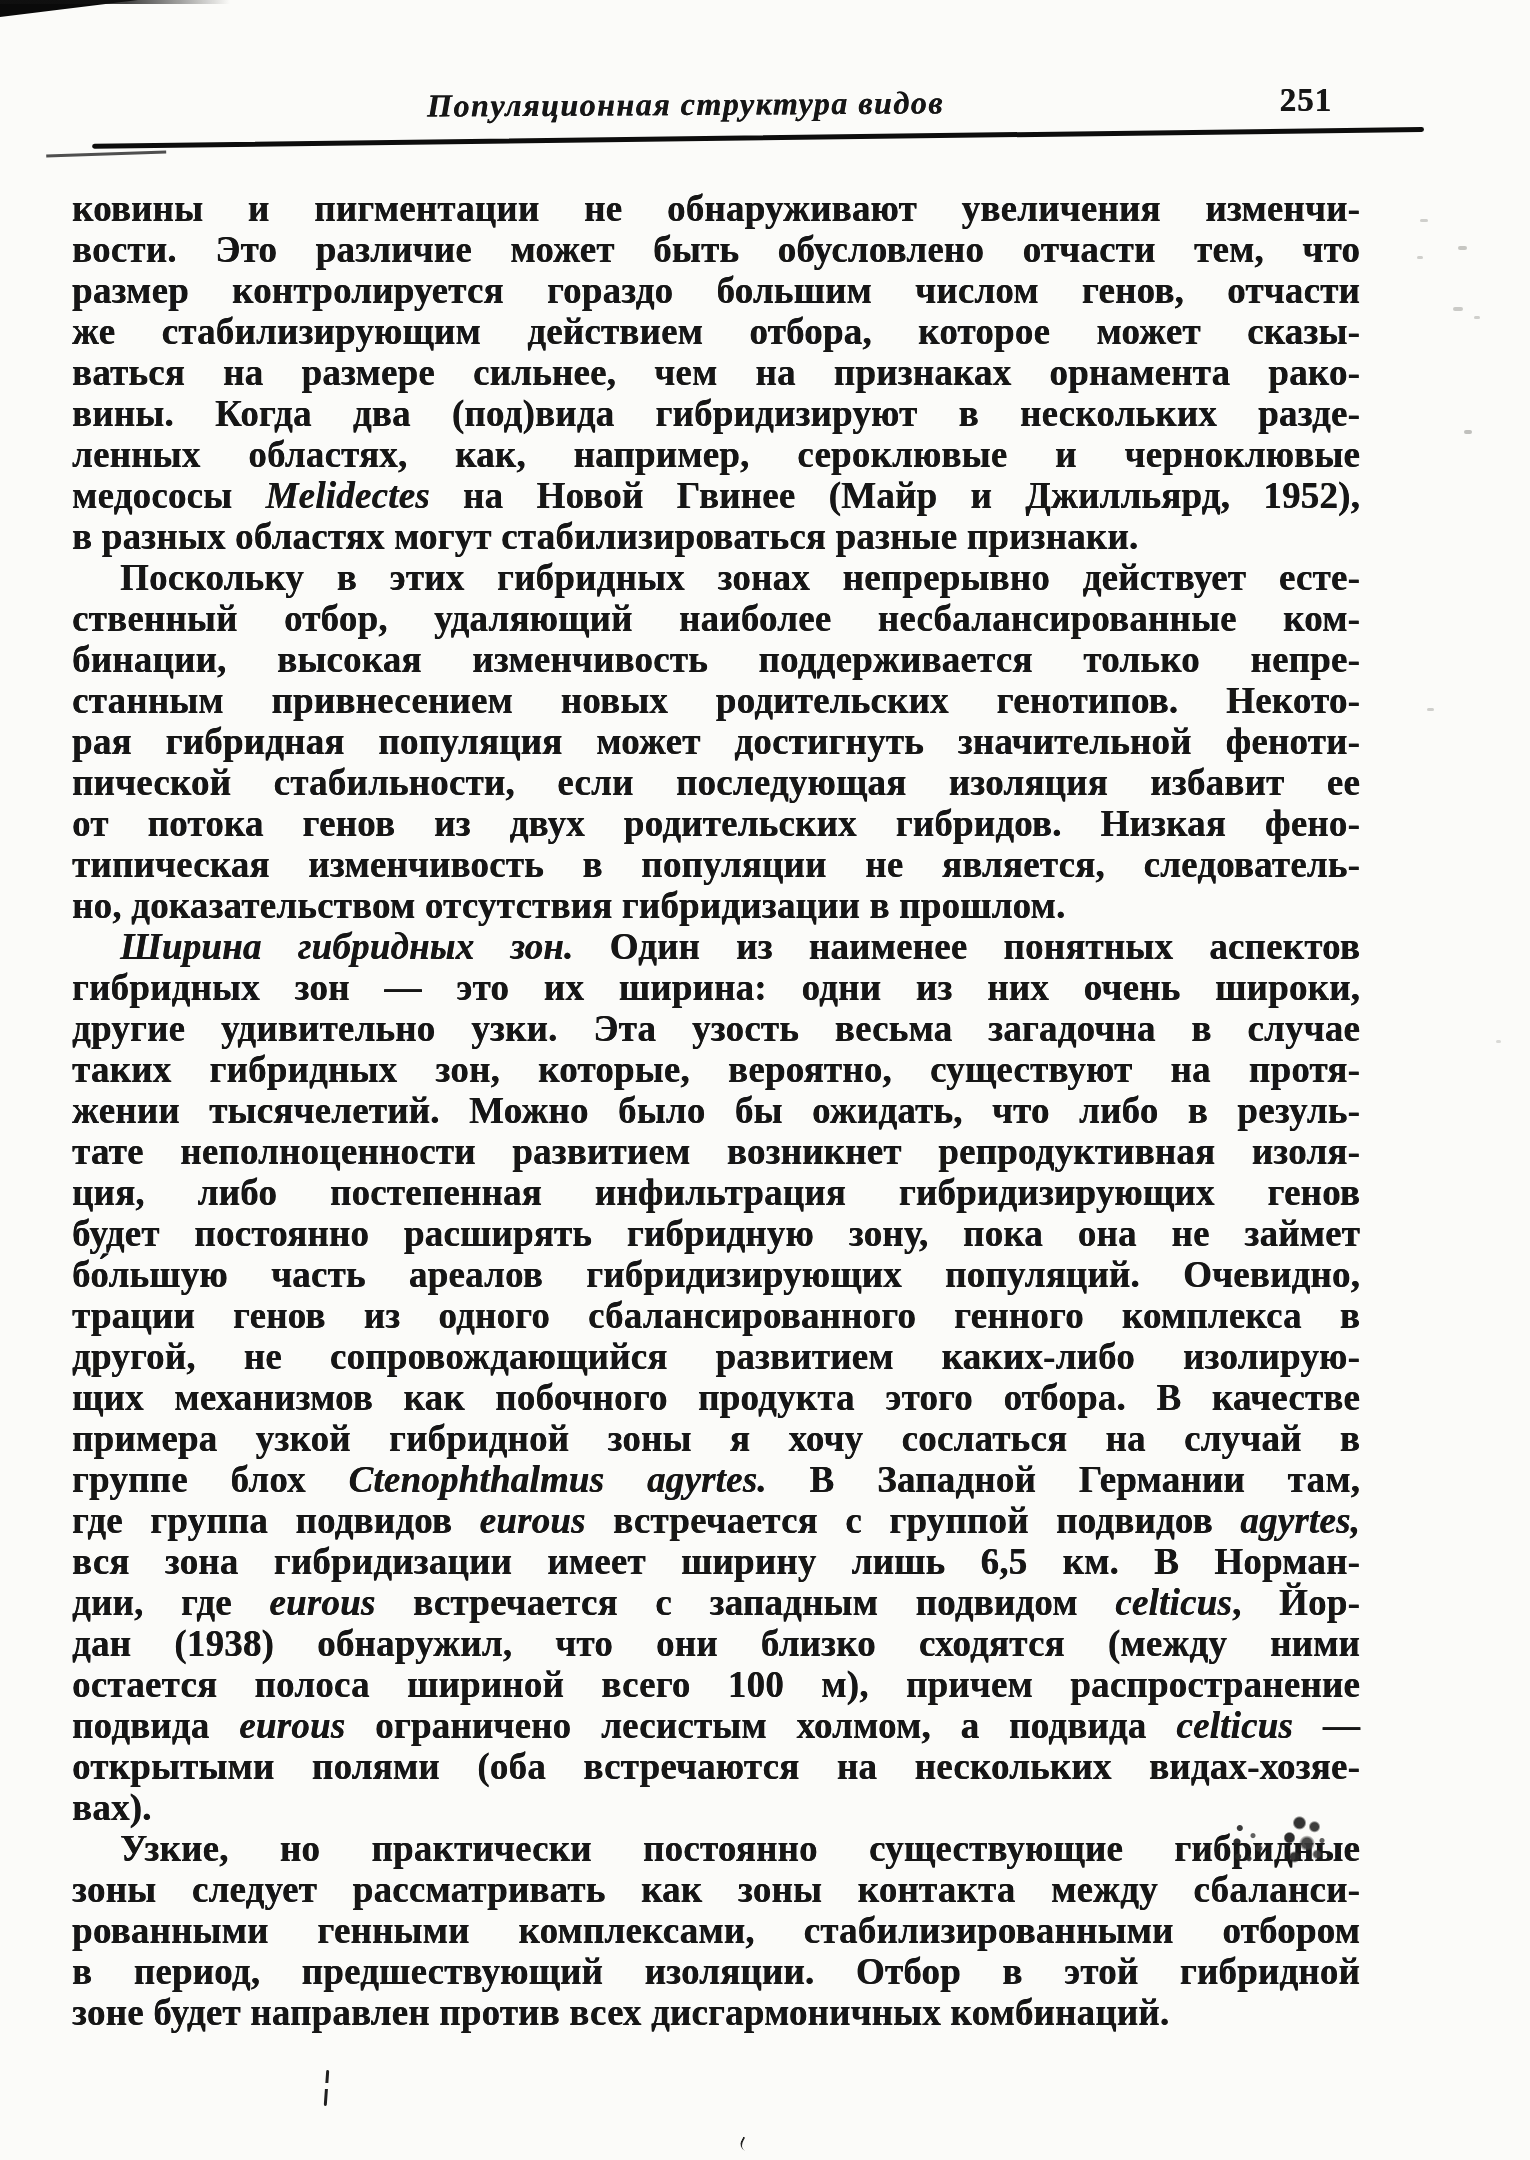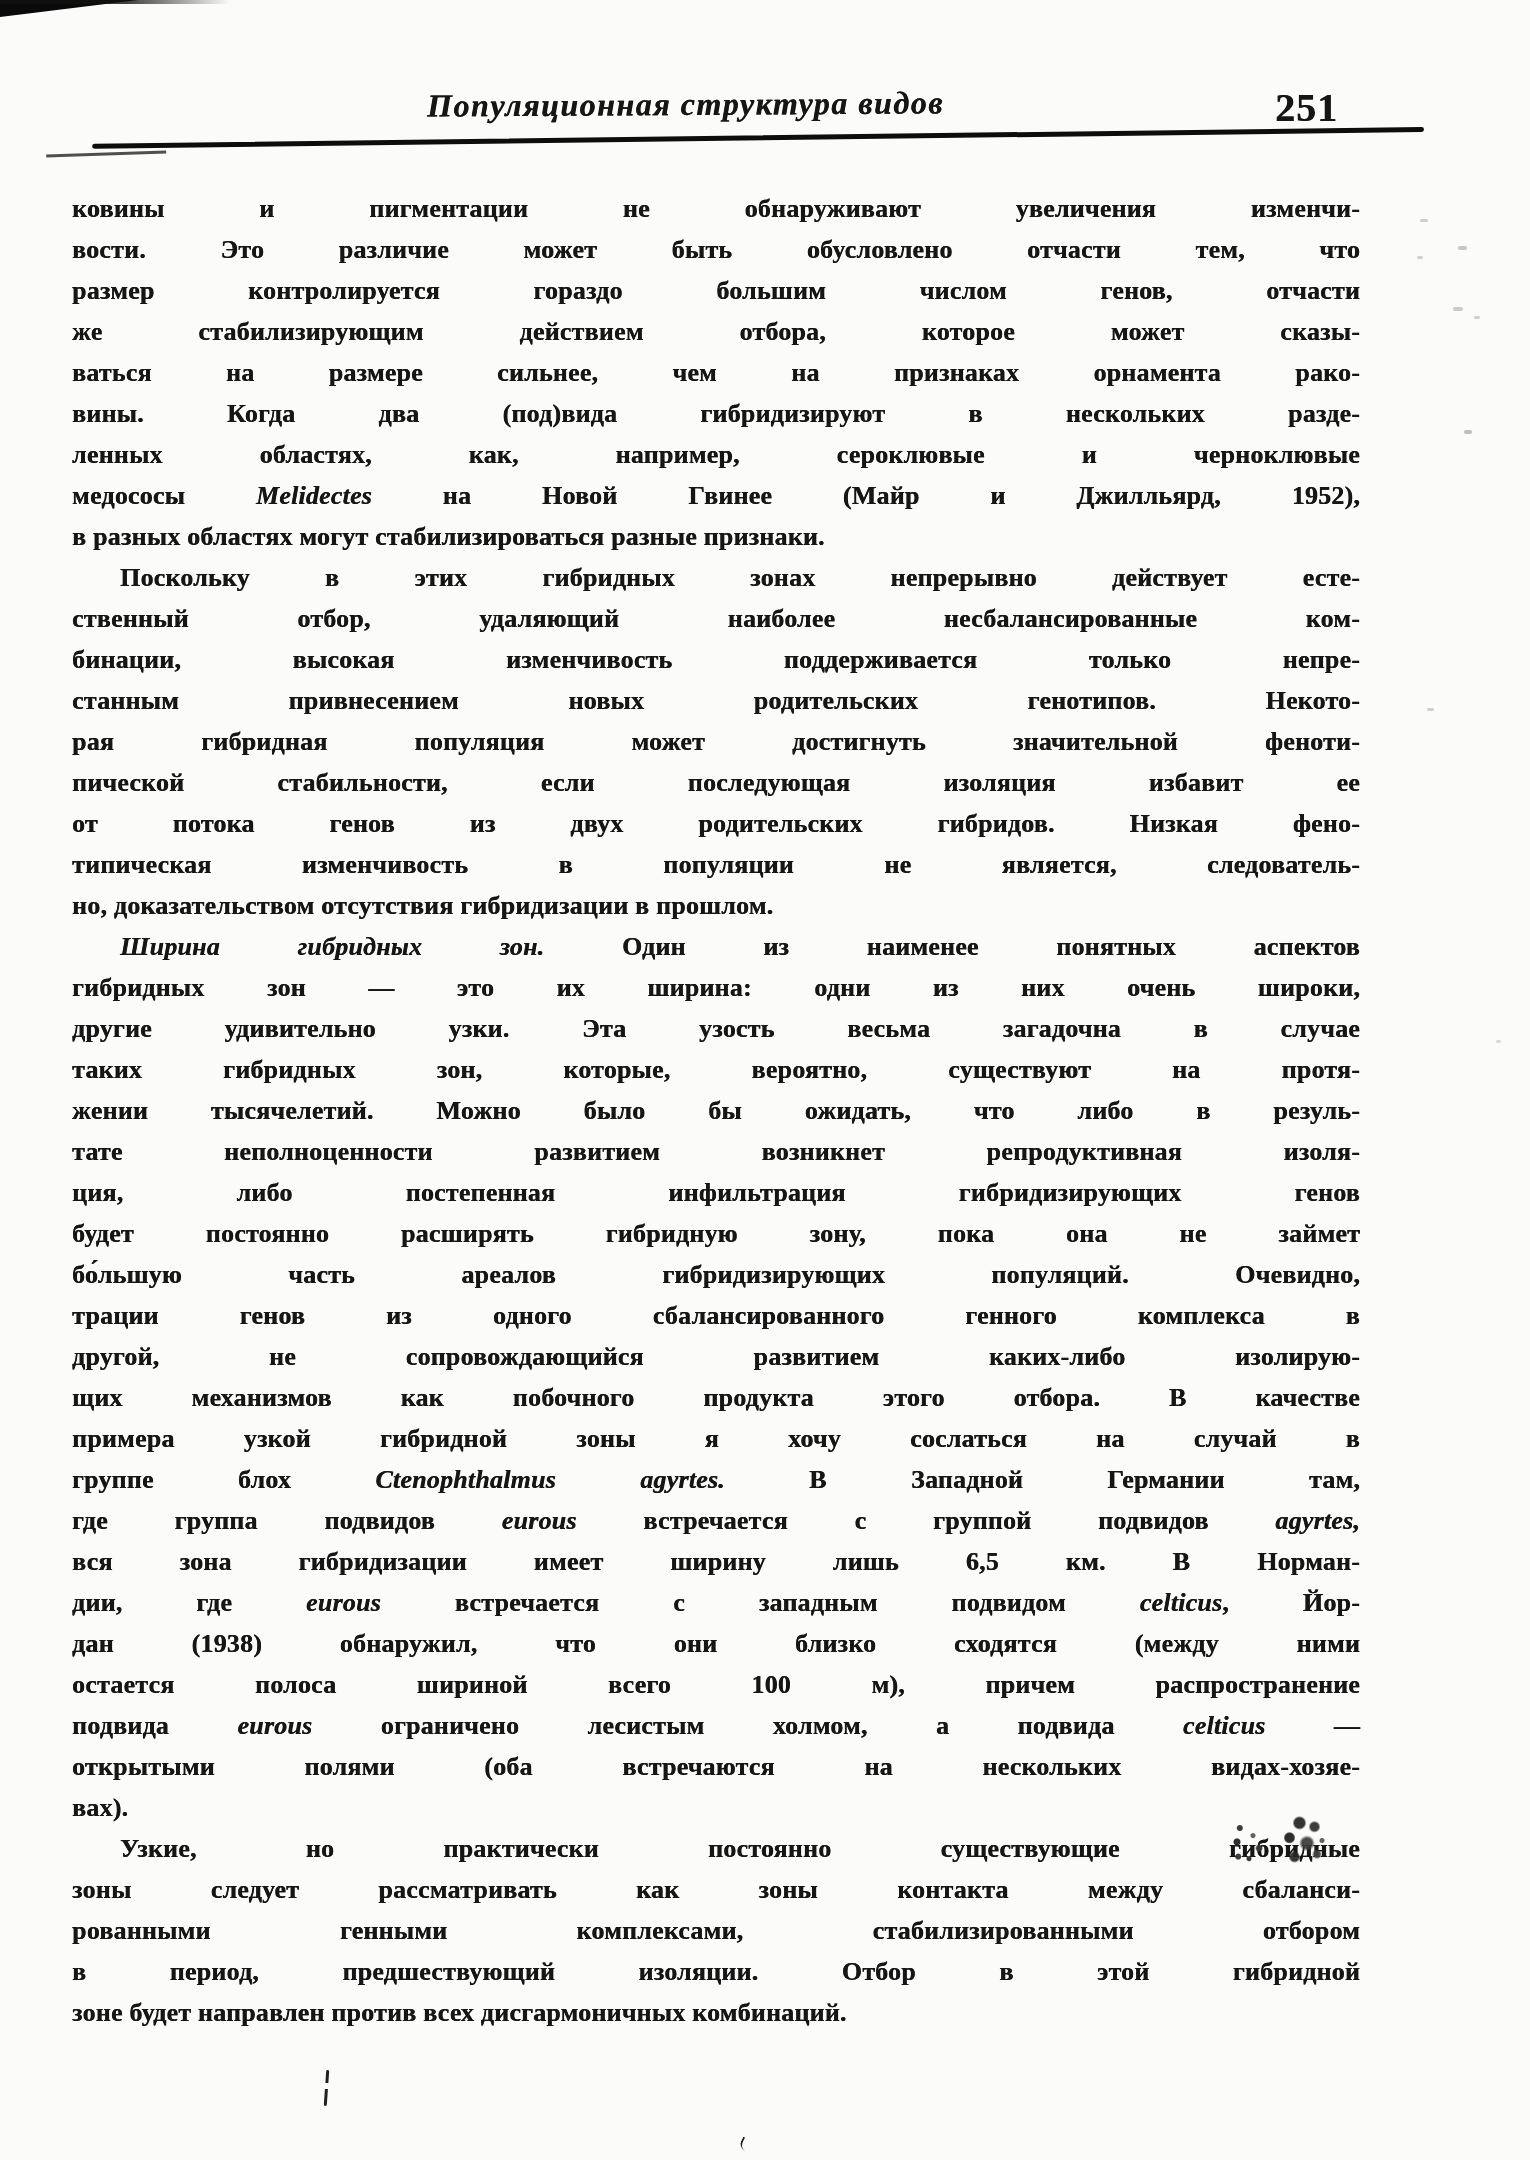--- a/index.html
+++ b/index.html
@@ -36,46 +36,45 @@
     font-size: 32px; line-height: 40px;
   }
   .header-title {
     display: inline-block;
     font-style: italic;
     letter-spacing: 1.5px;
     transform: translateX(-30px) rotate(-0.35deg);
     text-shadow: 0.4px 0 0 currentColor;
   }
   .page-number {
-    position: absolute; right: 22px; top: -4px;
-    font-size: 40px;
+    position: absolute; right: 28px; top: -4px;
+    font-size: 33px;
     letter-spacing: 1px;
     text-shadow: 0.4px 0 0 currentColor;
-    margin-top: 8px;
   }
   .header-rule {
     position: absolute; left: 92px; top: 127px;
     width: 1332px; height: 5px;
     background: var(--rule, #0d0d0d);
     transform: rotate(-0.72deg);
     transform-origin: 100% 50%;
     border-radius: 3px;
   }
   .header-rule:before {
     content: "";
     position: absolute; left: -46px; top: 9px;
     width: 120px; height: 3px;
     background: #151515; opacity: .75;
     transform: rotate(-1.2deg);
   }
 
   
   .text-block {
     position: absolute; left: 72px; top: 188px; width: 1288px;
-    font-size: 26px; line-height: 41px;
+    font-size: 37px; line-height: 41px;
     text-shadow: 0.35px 0 0 currentColor;
     letter-spacing: 0.2px;
   }
   .line {
     text-align: justify;
     text-align-last: justify;
     text-justify: inter-word;
     height: 41px;
     white-space: nowrap; 
   }

